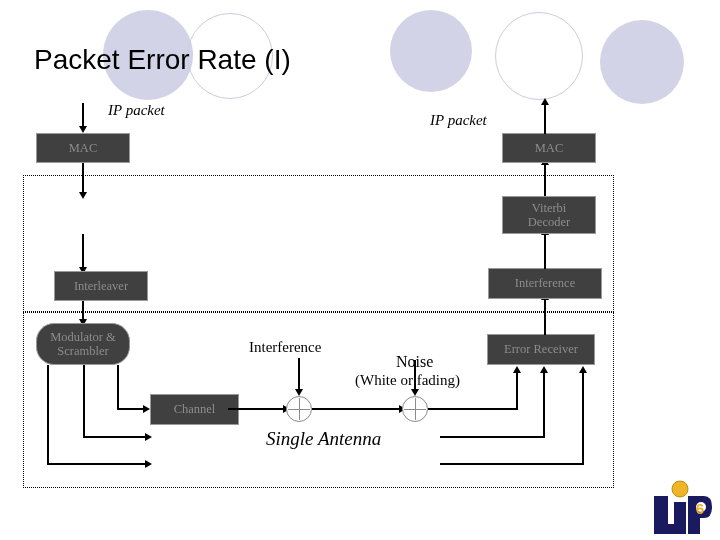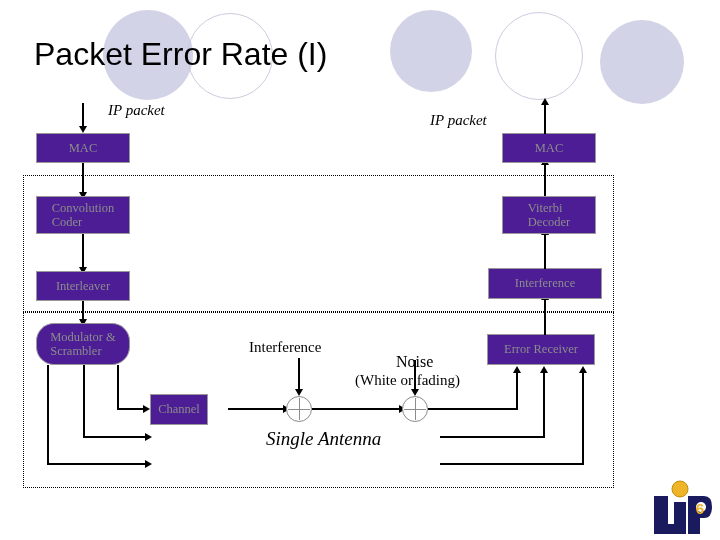--- a/index.html
+++ b/index.html
@@ -27,49 +27,50 @@
   }
   .deco-open {
     background: transparent;
     border: 1.5px solid #ccccdf;
   }
 
   
   #title {
     position: absolute;
     left: 34px;
-    top: 36px;
+    top: 44px;
     font-family: "Liberation Sans", sans-serif;
-    font-size: 32px;
+    font-size: 28px;
     color: #000000;
     letter-spacing: 0px;
     white-space: nowrap;
   }
 
   
   .dotted-rect {
     position: absolute;
     box-sizing: border-box;
     border: 1.6px dotted #000000;
     background: transparent;
   }
 
   
   .pbox {
     position: absolute;
     box-sizing: border-box;
     border: 1.3px solid #999999;
-    background: #4c1d95;
+    background: #404040;
     color: #8c8c8c;
     font-family: "Liberation Serif", serif;
     font-size: 12.5px;
     line-height: 1.15;
     display: flex;
     align-items: center;
     justify-content: center;
+    text-align: center;
     white-space: pre-line;
   }
 
   
   .lbl {
     position: absolute;
     color: #000000;
     white-space: nowrap;
     font-family: "Liberation Serif", serif;
   }
@@ -151,47 +152,45 @@
 
   <div class="vline" style="left:82px; top:103px; height:24px;"></div>
   <div class="arrow-down" style="left:79px; top:126px;"></div>
   <div class="lbl lbl-italic" style="left:108px; top:102px; font-size:15px;">IP packet</div>
 
   <div class="pbox" style="left:36px; top:133px; width:94px; height:30px;">MAC</div>
 
   <div class="vline" style="left:82px; top:163px; height:30px;"></div>
   <div class="arrow-down" style="left:79px; top:192px;"></div>
 
-  <div class="pbox" style="left:36px; top:196px; width:94px; height:38px;">Convolution
-Coder</div>
 
   <div class="vline" style="left:82px; top:234px; height:34px;"></div>
   <div class="arrow-down" style="left:79px; top:267px;"></div>
 
-  <div class="pbox" style="left:36px; top:271px; width:94px; height:30px;">Interleaver</div>
+  <div class="pbox" style="left:54px; top:271px; width:94px; height:30px;">Interleaver</div>
 
   <div class="vline" style="left:82px; top:301px; height:20px;"></div>
   <div class="arrow-down" style="left:79px; top:319px;"></div>
 
   <div class="pbox" style="left:36px; top:323px; width:94px; height:42px;border-radius:18px;">Modulator &amp;
 Scrambler</div>
 
   <div class="vline" style="left:117px; top:365px; height:44px;"></div>
   <div class="hline" style="left:117px; top:408px; width:28px;"></div>
   <div class="arrow-right" style="left:143px; top:405px;"></div>
 
   <div class="vline" style="left:83px; top:365px; height:72px;"></div>
   <div class="hline" style="left:83px; top:436px; width:64px;"></div>
   <div class="arrow-right" style="left:145px; top:433px;"></div>
 
   <div class="vline" style="left:47px; top:365px; height:99px;"></div>
   <div class="hline" style="left:47px; top:463px; width:100px;"></div>
   <div class="arrow-right" style="left:145px; top:460px;"></div>
 
-  <div class="pbox" style="left:150px; top:394px; width:58px; height:31px;">Channel</div>
+  <div class="pbox" style="left:150px; top:394px; width:89px; height:31px;">Channel</div>
 
   <div class="hline" style="left:228px; top:408px; width:57px;"></div>
   <div class="arrow-right" style="left:283px; top:405px;"></div>
 
   <div class="sumjunc" style="left:286px; top:396px;"></div>
 
   <div class="lbl" style="left:249px; top:339px; font-size:15px;">Interference</div>
   <div class="vline" style="left:298px; top:358px; height:32px;"></div>
   <div class="arrow-down" style="left:295px; top:389px;"></div>
 

